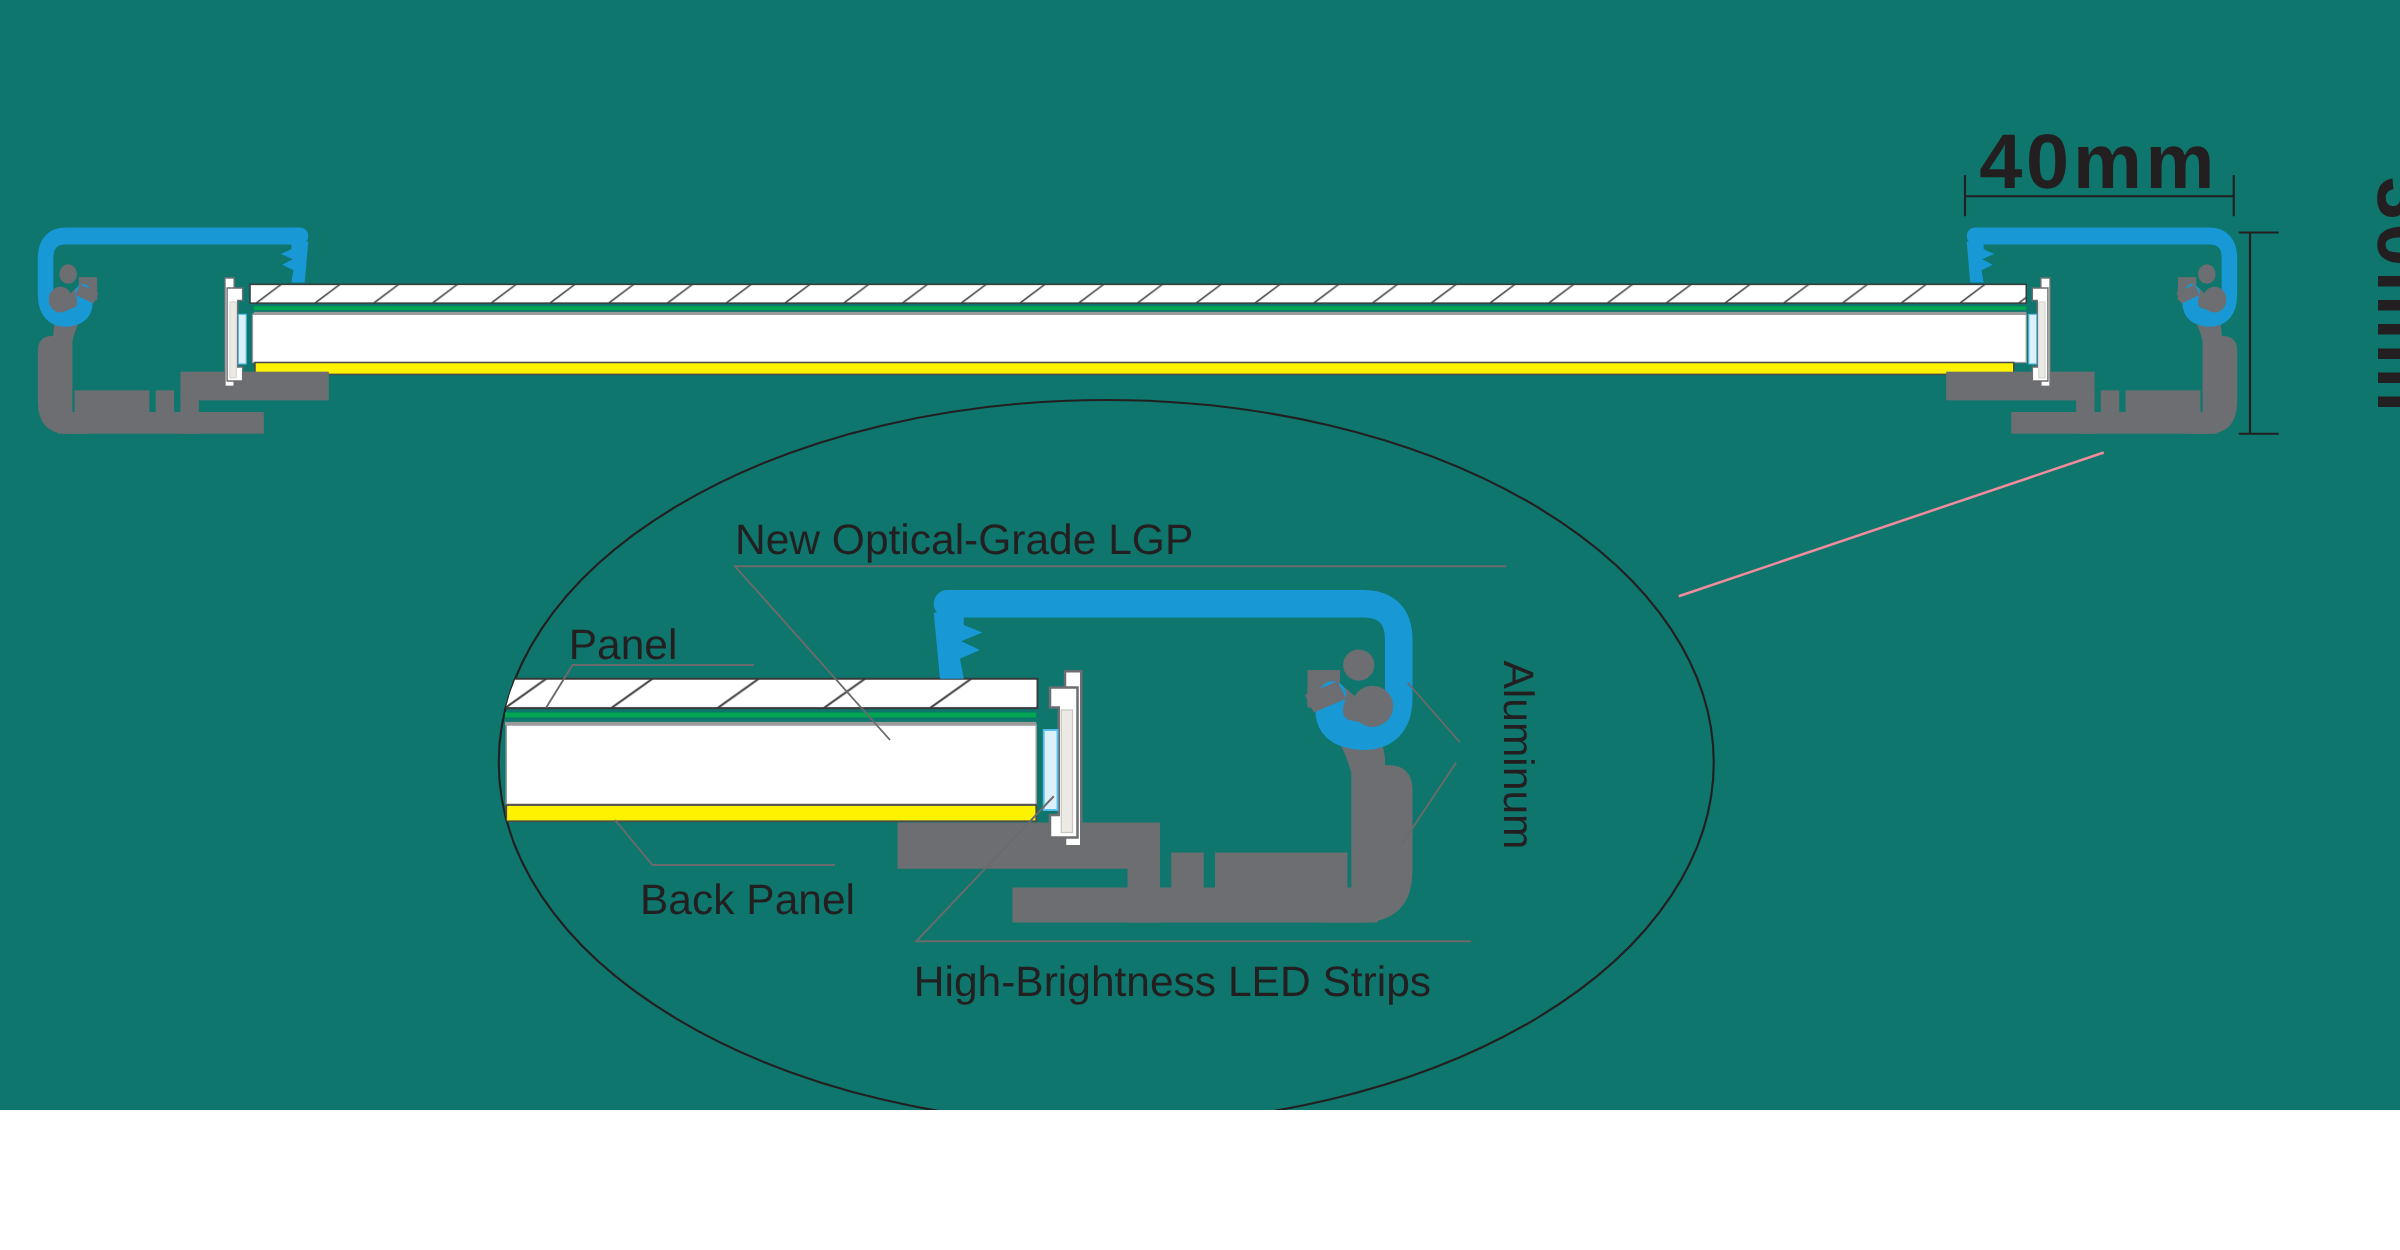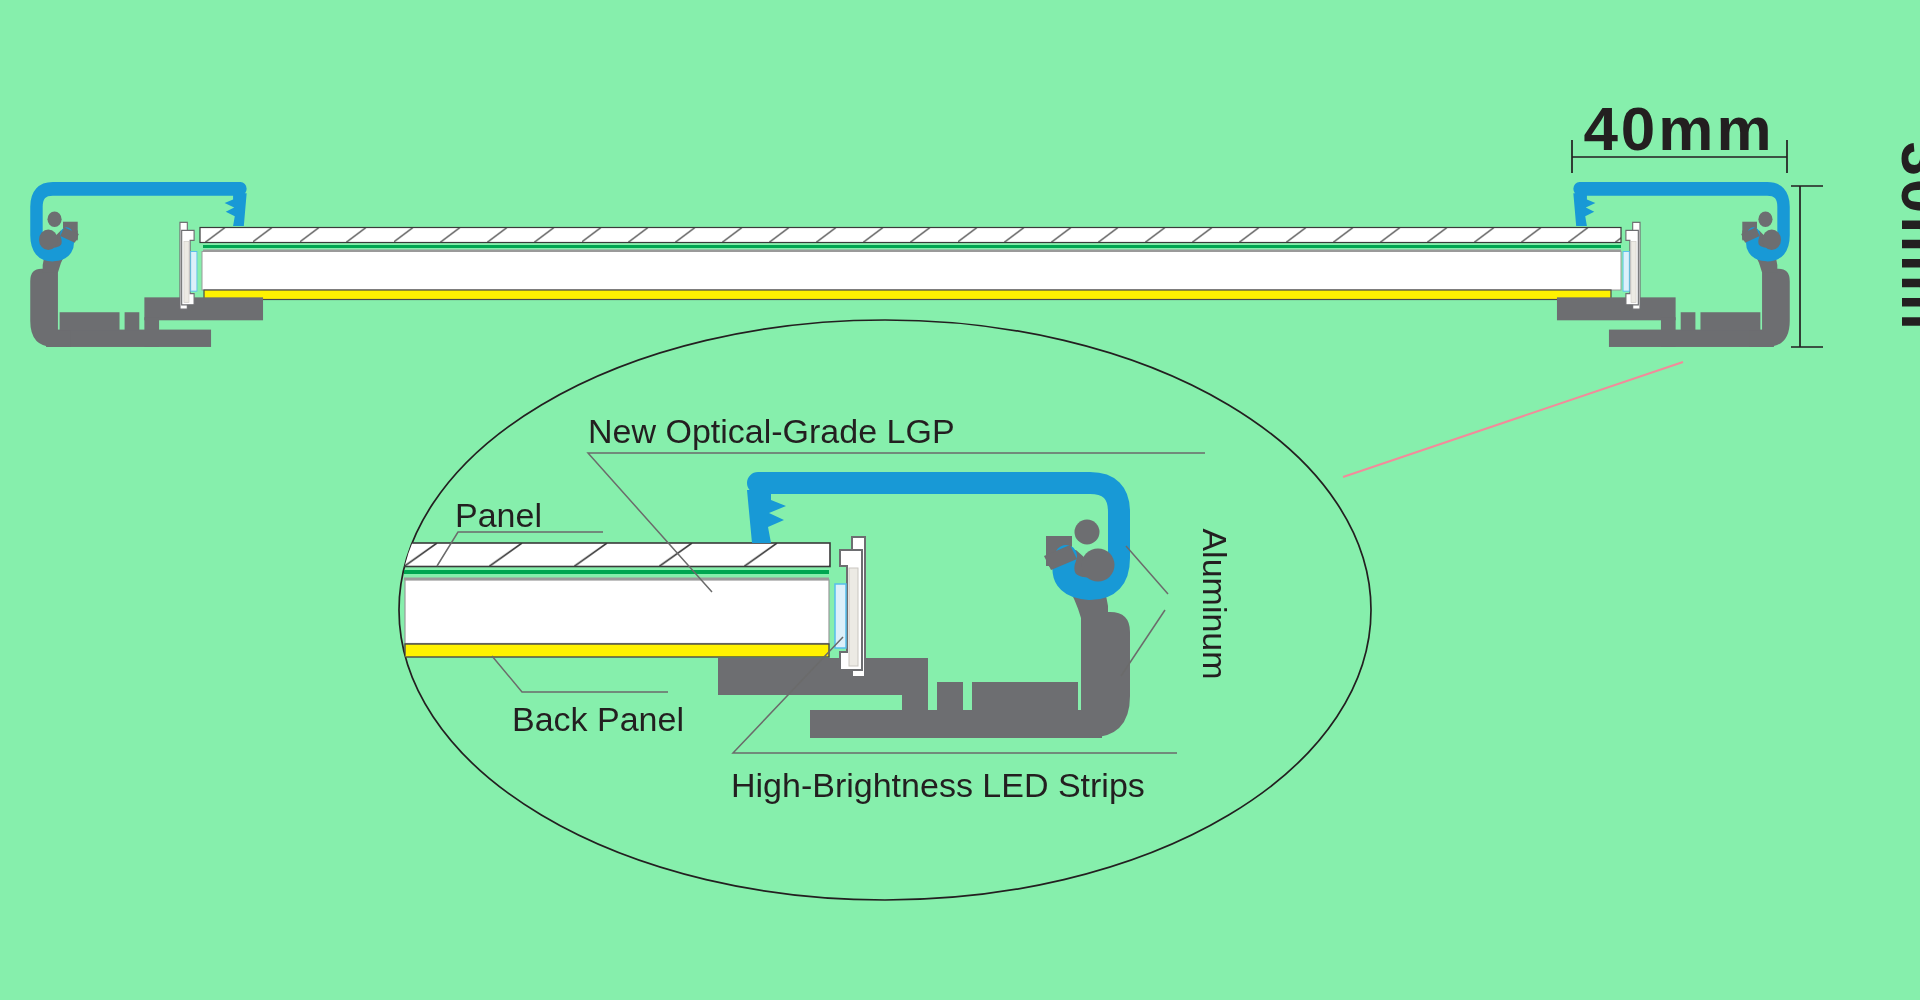--- a/index.html
+++ b/index.html
@@ -1,16 +1,16 @@
 <!DOCTYPE html>
 <html style="--frame-blue: #1899D6; --aluminum-gray: #6D6E71; --back-panel-yellow: #FFF200; --film-green: #00A651; --led-strip-blue: #56BEEC; --led-strip-fill: #DCF0FA; --callout-red: #F28B9B; --ink: #231F20;"><head>
 <meta charset="utf-8">
 <style>
   html,body{margin:0;padding:0;background:#ffffff;}
-  .stage{position:relative;width:1920px;height:1000px;background:#86efac;overflow:hidden;}
+  .stage{position:relative;width:1920px;height:888px;background:#0f766e;overflow:hidden;}
   svg{display:block;}
   text{font-family:"Liberation Sans","DejaVu Sans",sans-serif;}
   .label-text{font-size:34px;fill:var(--ink);}
   .dim-text{font-size:62px;font-weight:900;letter-spacing:3px;fill:var(--ink);}
   .leader{stroke:#6b6b6b;stroke-width:1.5;fill:none;}
   .dim-line{stroke:var(--ink);stroke-width:1.7;fill:none;}
   .blue-stroke{stroke:var(--frame-blue);fill:none;stroke-linecap:round;stroke-linejoin:round;}
   .blue-fill{fill:var(--frame-blue);}
   .gray-fill{fill:var(--aluminum-gray);}
   .ellipse-outline{stroke:var(--ink);stroke-width:1.7;fill:none;}

